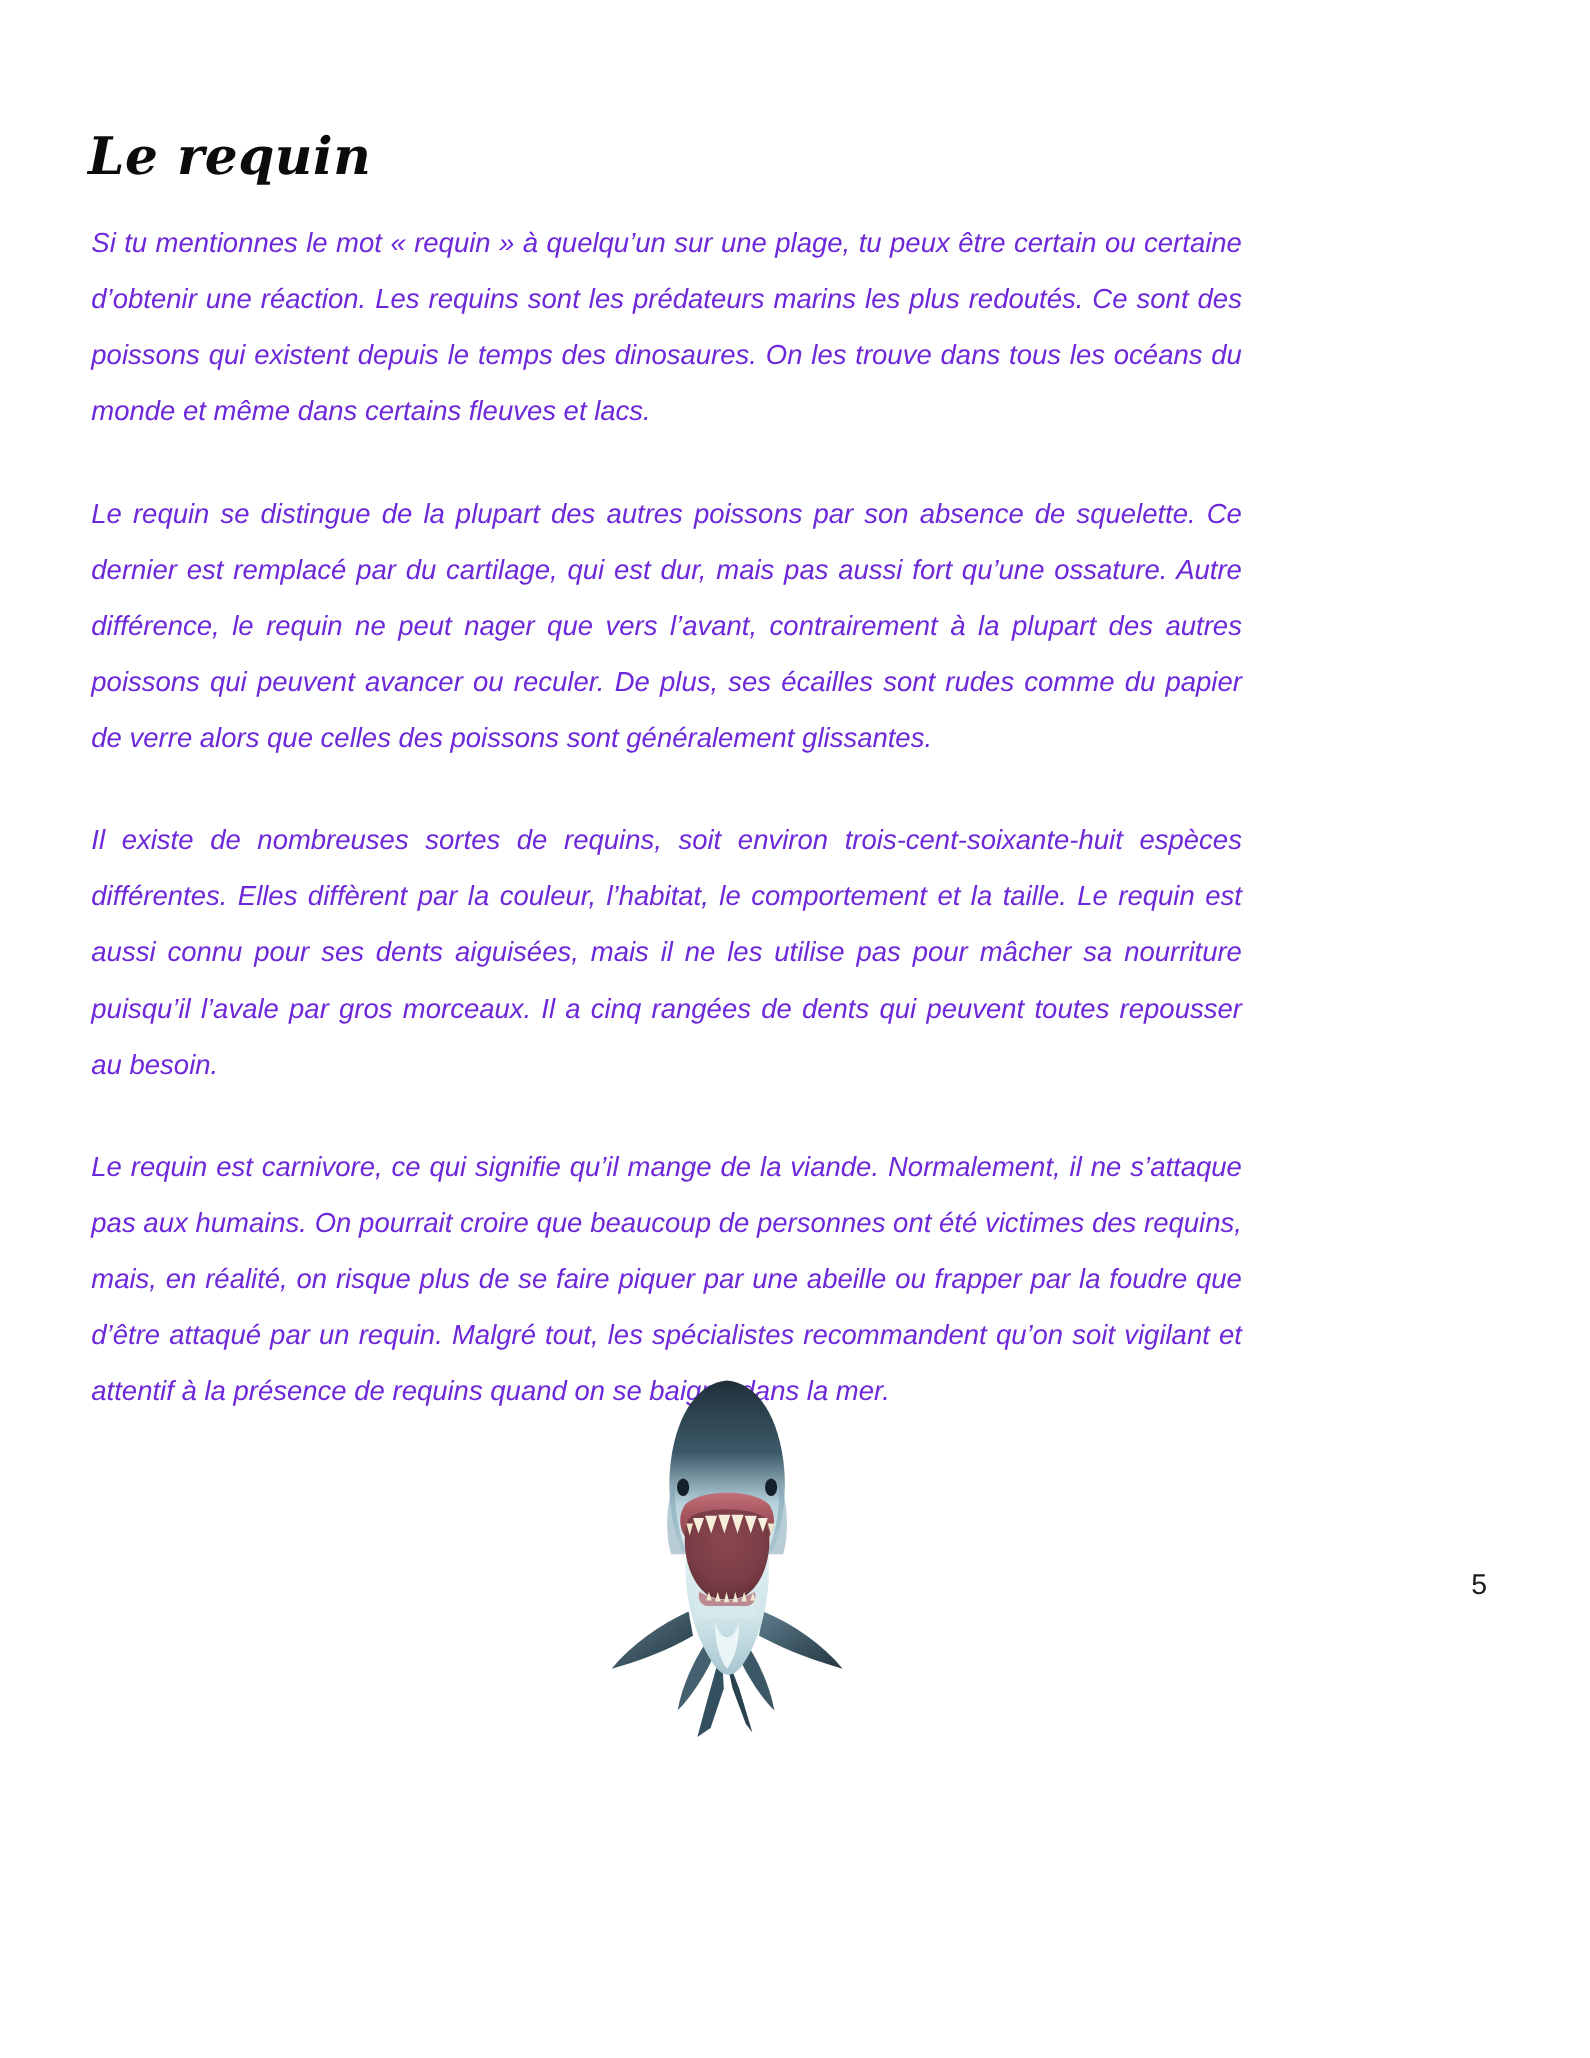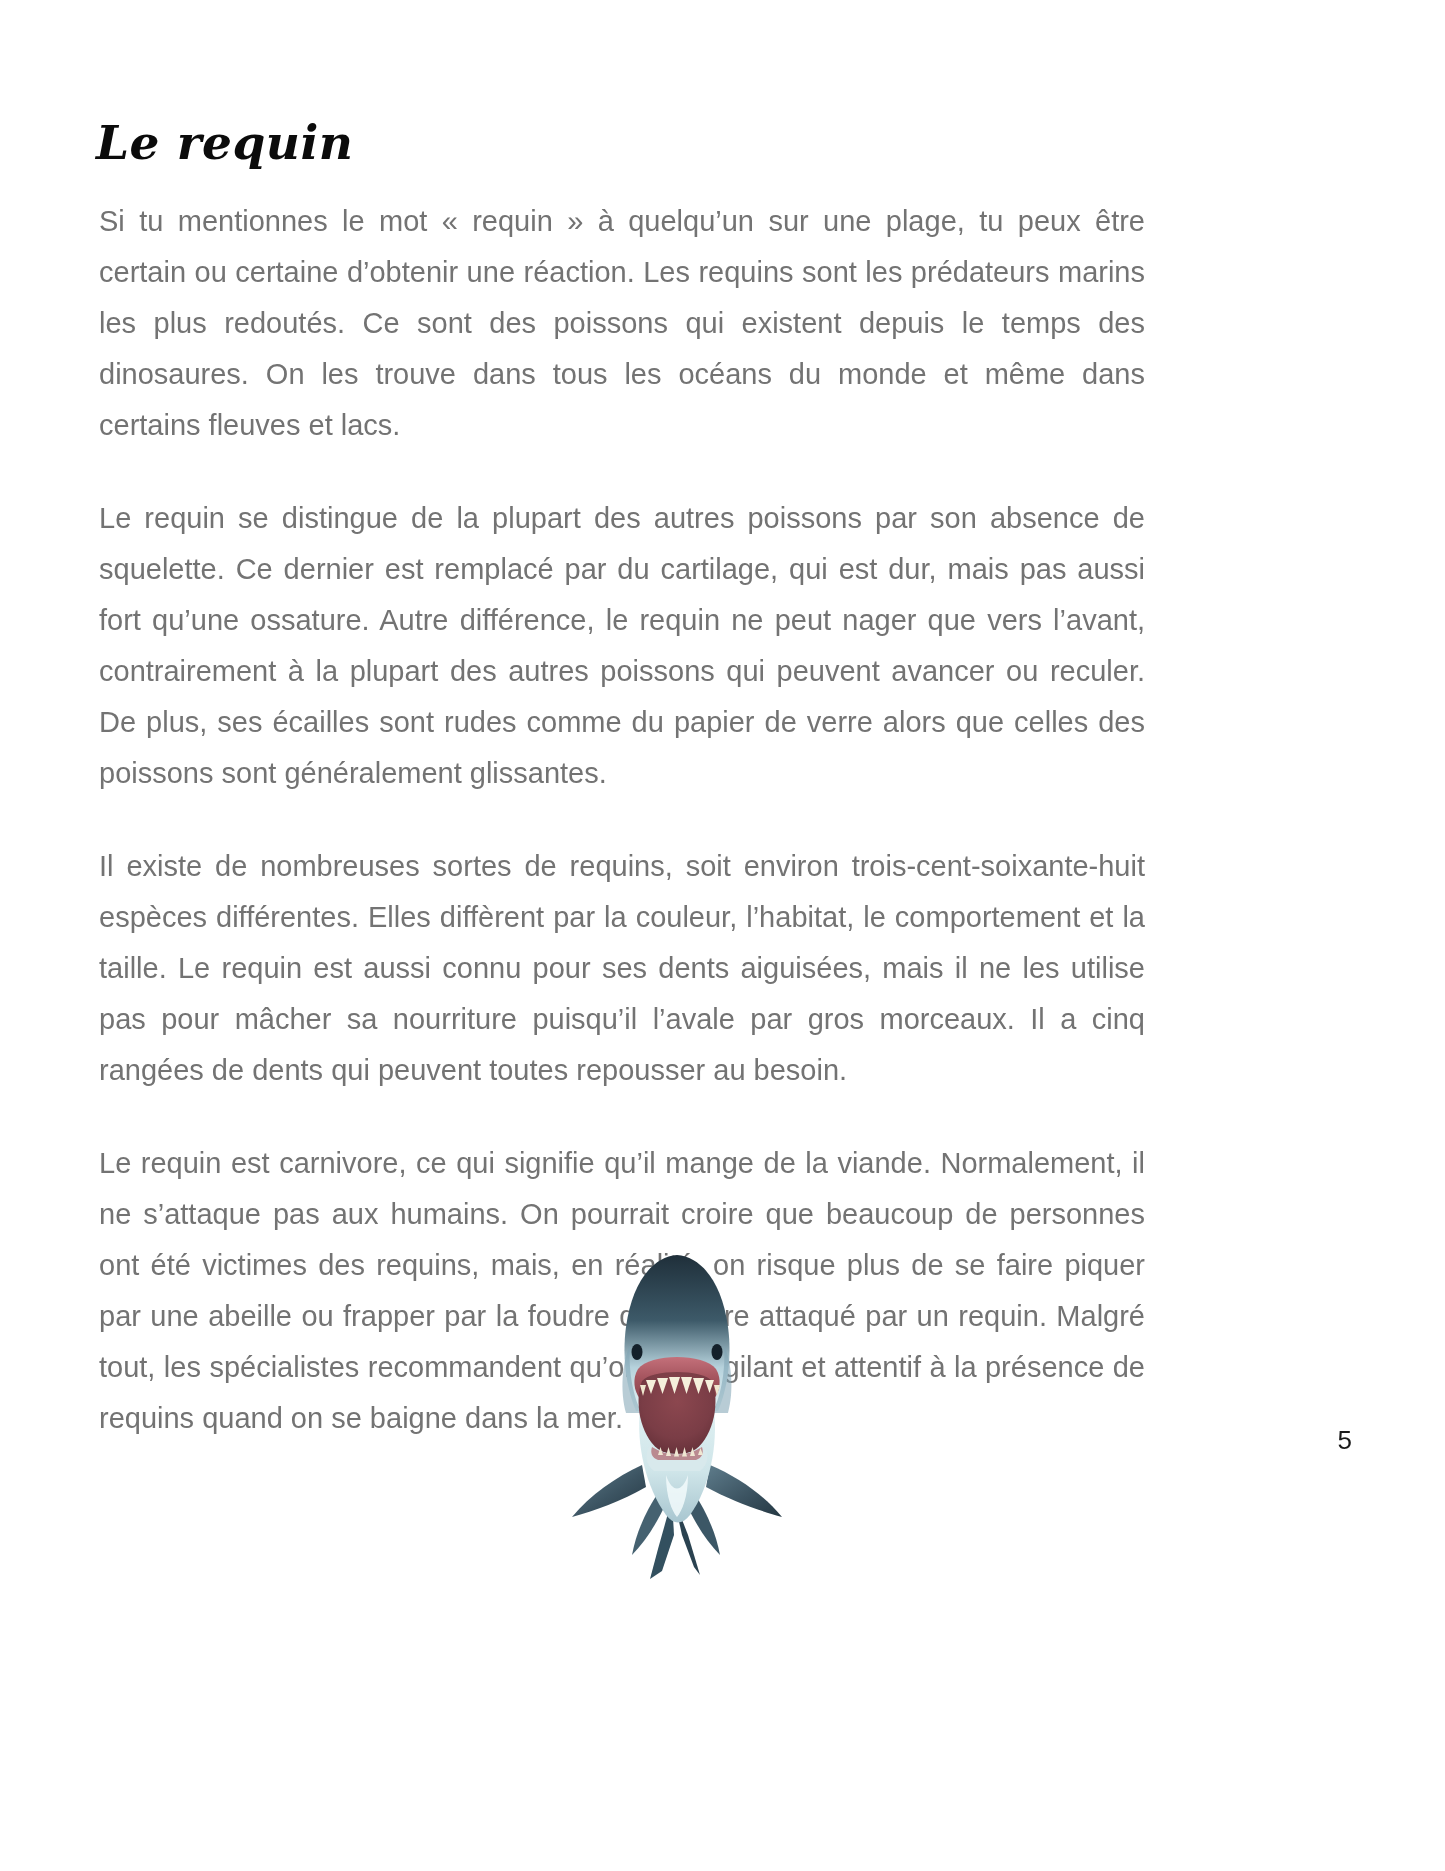--- a/index.html
+++ b/index.html
@@ -11,21 +11,20 @@
     width: 1445px;
     height: 1871px;
     position: relative;
     font-family: "DejaVu Sans", sans-serif;
     overflow: hidden;
   }
   .page {
     position: absolute;
     inset: 0;
     background: #ffffff;
-    margin-left: 16px;
   }
   .doc-title {
     position: absolute;
     left: 80px;
     top: 88px;
     font-family: "DejaVu Serif", serif;
     font-style: italic;
     font-weight: bold;
     font-size: 47px;
     letter-spacing: 0.5px;
@@ -35,27 +34,28 @@
   }
   .body-col {
     position: absolute;
     left: 83px;
     top: 196px;
     width: 1046px;
   }
   p.para {
     margin: 0 0 42px 0;
     font-family: "Liberation Sans", sans-serif;
-    font-size: 29px;
+    font-size: 25px;
     line-height: 51px;
-    color: #737373;
+    color: #6d28d9;
     text-align: justify;
     text-justify: inter-word;
     -webkit-hyphens: none;
     hyphens: none;
+    font-style: italic;
   }
   p.para:last-child { margin-bottom: 0; }
   p.para.no-justify-last { text-align-last: left; }
 
   
   .shark-figure {
     position: absolute;
     left: 498px;
     top: 1233px;
     width: 245px;

